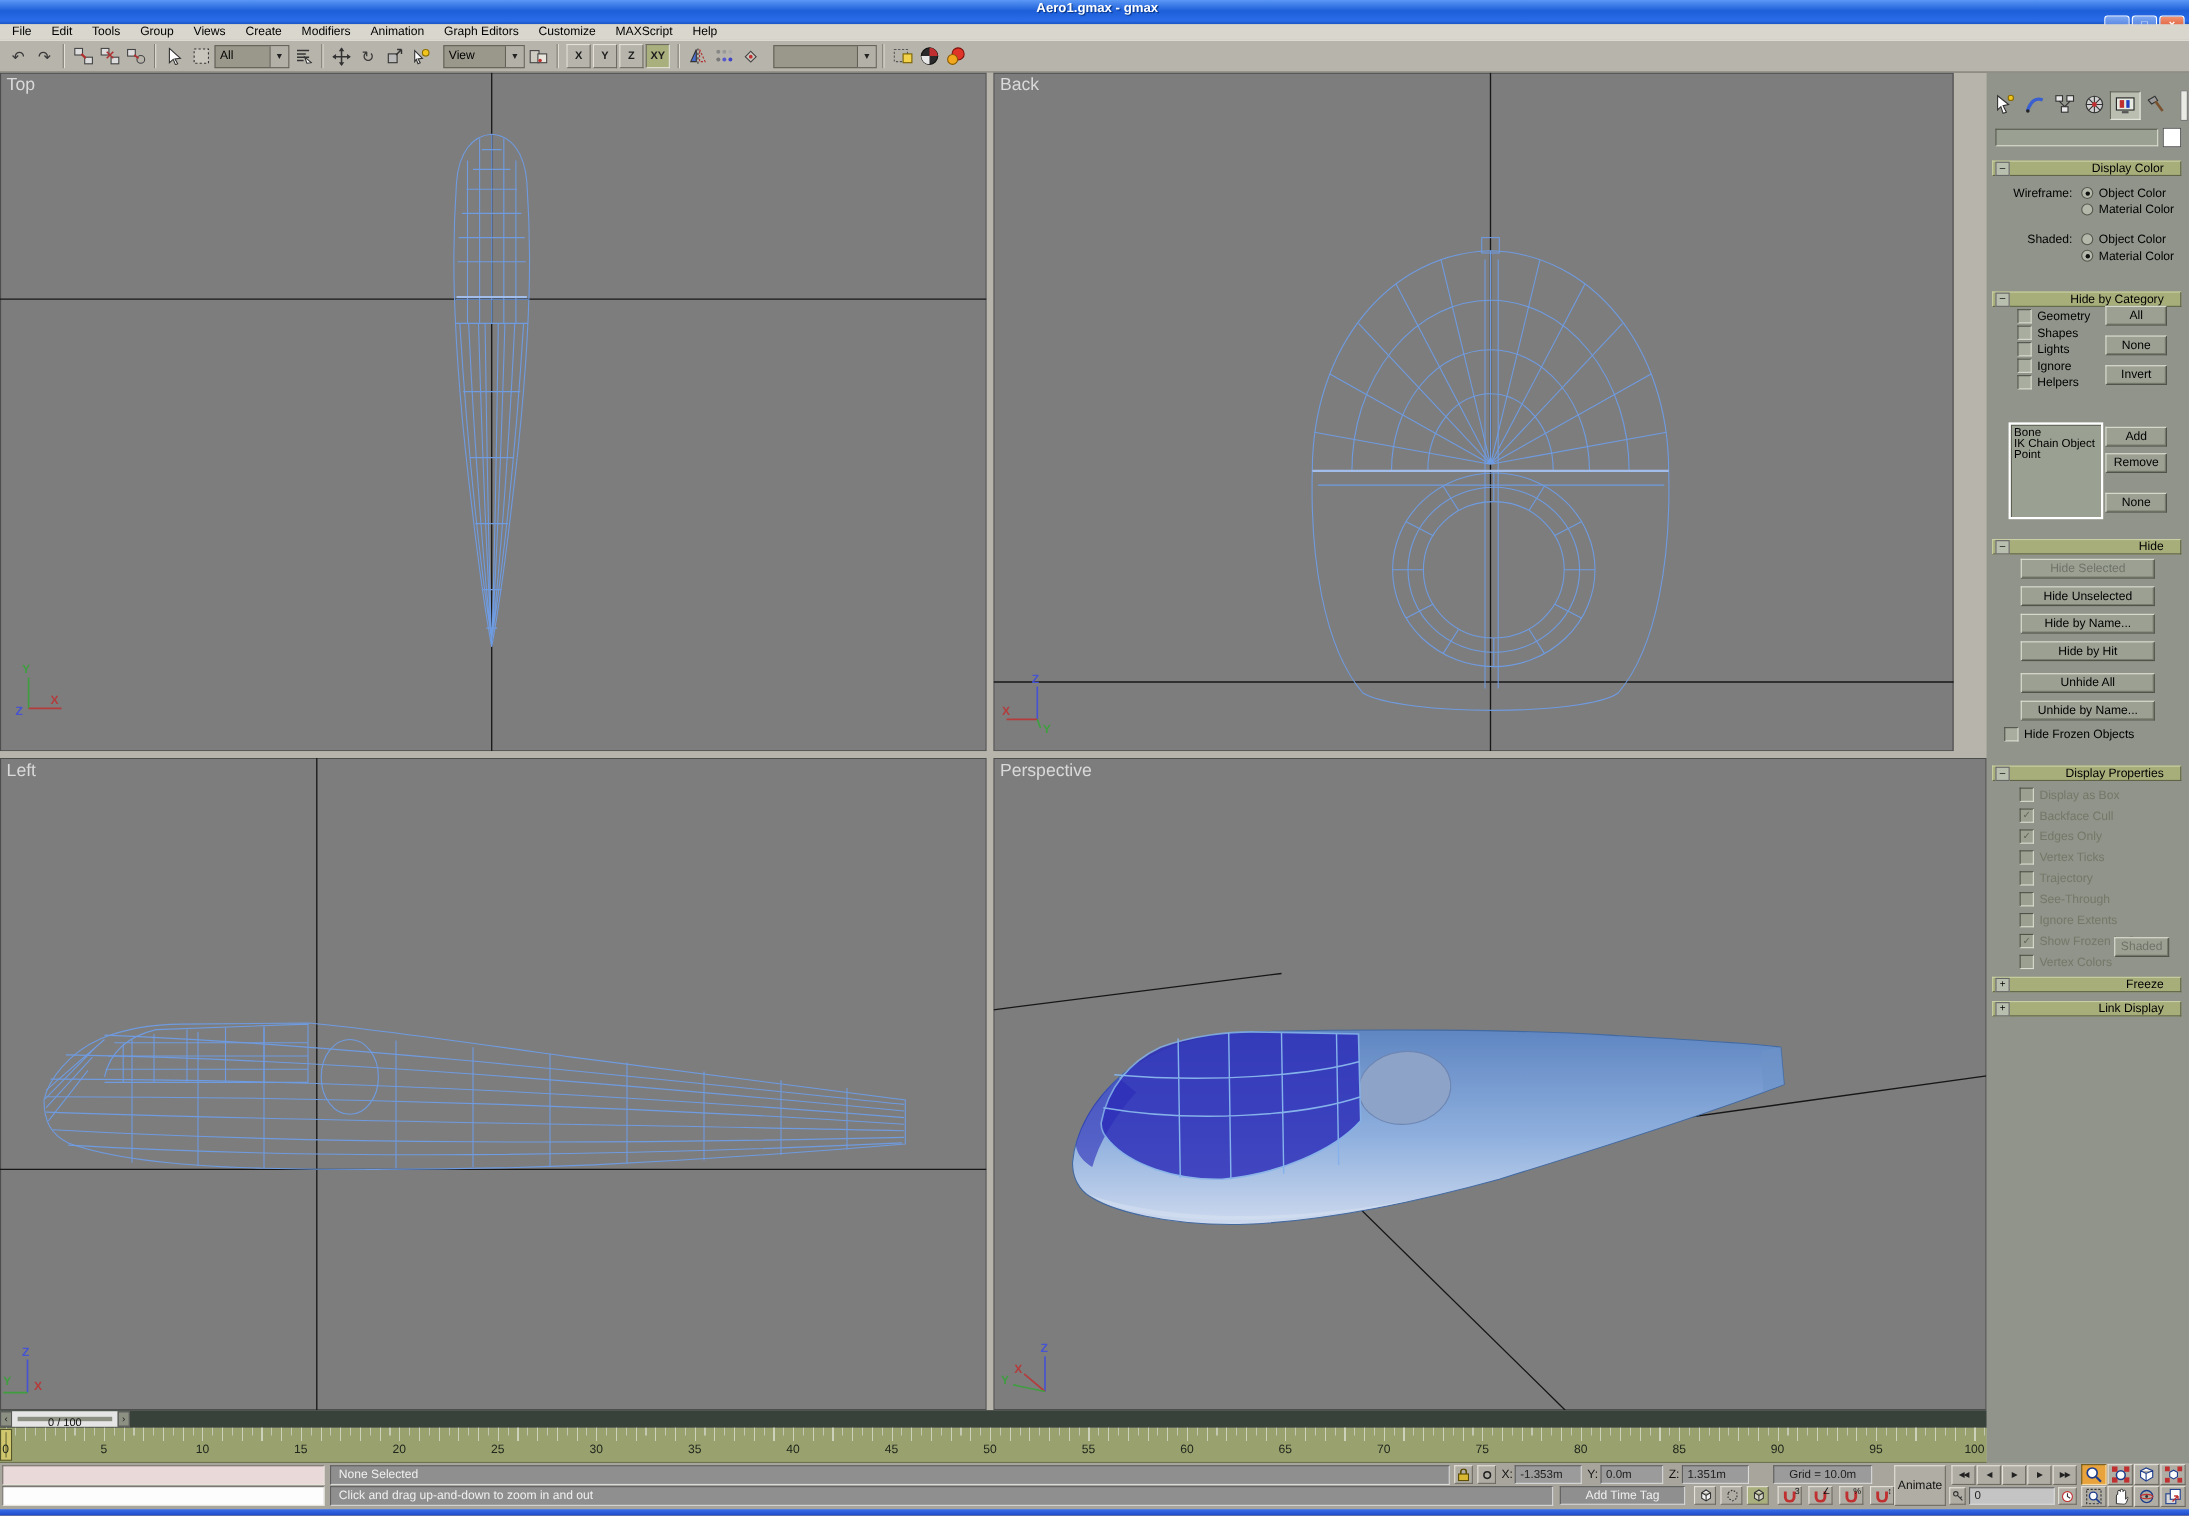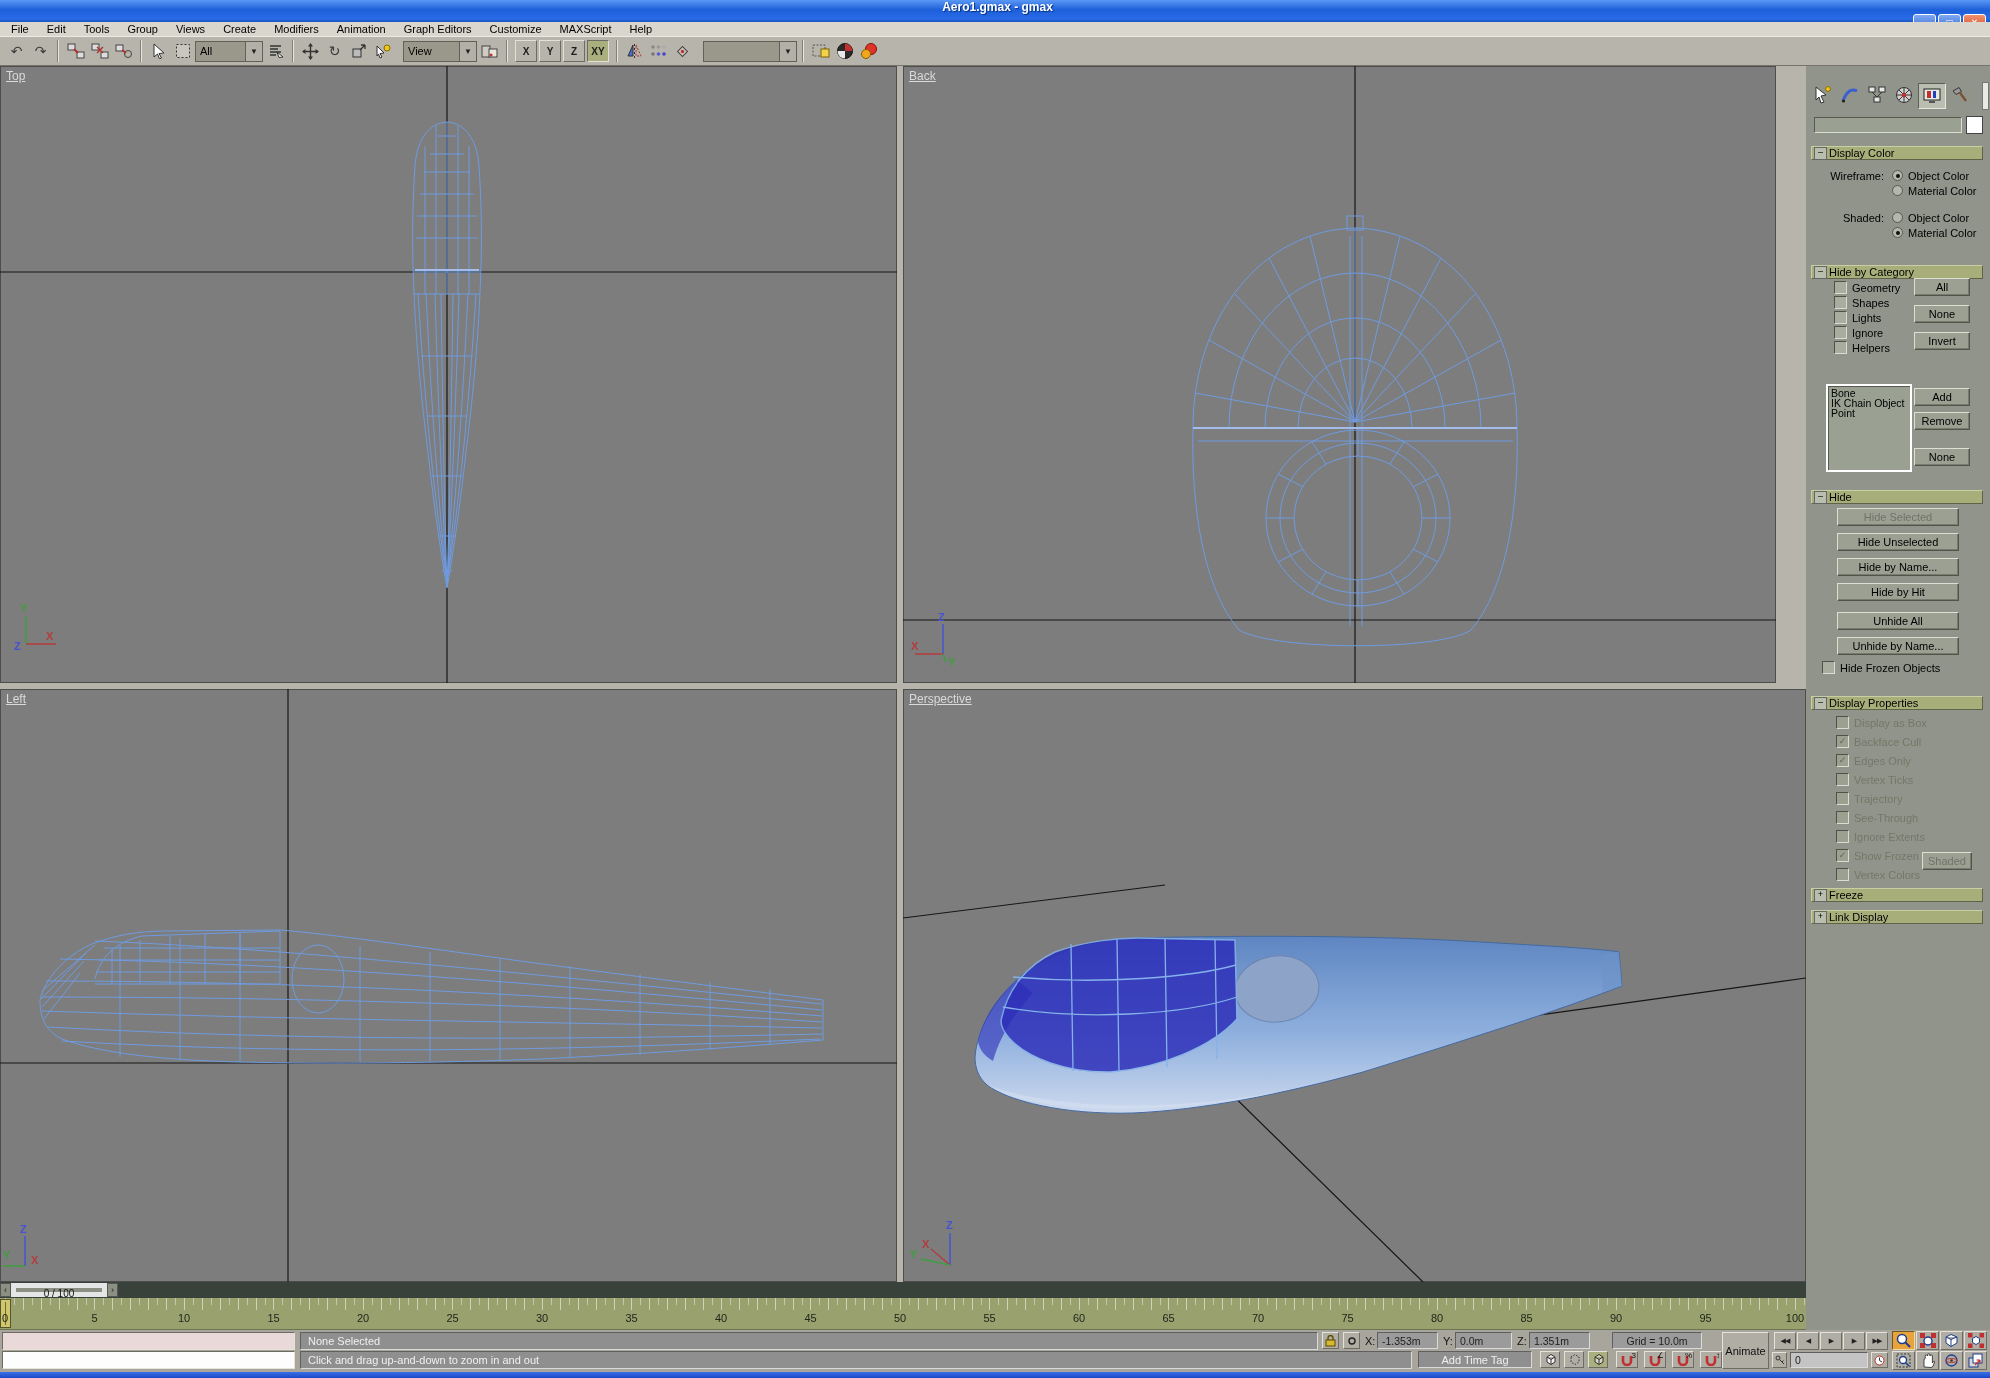--- a/index.html
+++ b/index.html
@@ -19,38 +19,38 @@
   .tbtn{width:23px;height:24px;display:flex;align-items:center;justify-content:center;font-size:14px;color:#3a3a3a;}
   .tsep{width:0;height:22px;border-left:1px solid #827f77;border-right:1px solid #e8e5dd;margin:0 4px;}
   .tdd{height:19px;background:#9a978b;border:1px solid #636058;display:flex;align-items:center;font-size:11px;color:#000;}
   .tdd .ddtext{padding:0 4px;flex:1;}
   .tdd .ddarrow{width:16px;height:100%;background:#b3b0a7;border-left:1px solid #636058;font-size:8px;display:flex;align-items:center;justify-content:center;color:#222;}
   .axwrap{display:flex;gap:2px;margin:0 2px;}
   .axbtn{min-width:16px;padding:0 2px;height:20px;border:1px solid;border-color:#e3e0d8 #6e6b63 #6e6b63 #e3e0d8;background:#b7b4ab;font-size:10px;font-weight:bold;display:flex;align-items:center;justify-content:center;color:#1d1d1d;}
   .axbtn.active{background:#a9af7d;border-color:#6e6b63 #e3e0d8 #e3e0d8 #6e6b63;}
   
   .viewport{position:absolute;background:#7d7d7d;overflow:hidden;box-shadow:inset 0 0 0 1px #4d4d4d;}
-  .vplabel{position:absolute;left:6px;top:3px;color:#dadada;font-size:12px;z-index:5;text-decoration:underline;}
+  .vplabel{position:absolute;left:6px;top:3px;color:#dadada;font-size:16px;z-index:5;}
   .divider{position:absolute;background:#b7b4ab;}
   svg{display:block;}
   .wf{stroke:#6f9be0;stroke-width:1;fill:none;}
   .wf2{stroke:#a3bdea;stroke-width:2;fill:none;}
   .ch{stroke:#171717;stroke-width:1.2;}
   .tripod{position:absolute;font-size:11px;font-weight:bold;}
   
   #panel{left:1806px;top:66px;width:184px;height:1264px;background:#90948a;font-size:11px;color:#000;}
   #panel-scroll{position:absolute;right:1px;top:16px;width:5px;height:26px;background:#e9eae4;border:1px solid #777;}
   .ptabs{position:absolute;left:4px;top:17px;display:flex;gap:1px;}
   .ptab{width:26px;height:24px;display:flex;align-items:center;justify-content:center;}
   .ptab.active{background:#b9beb0;border:1px solid;border-color:#5c5f54 #e6e8df #e6e8df #5c5f54;}
   .namefield{position:absolute;left:8px;top:51px;width:146px;height:14px;background:#9aa092;border:1px solid;border-color:#565a4e #d9dccf #d9dccf #565a4e;}
   .swatch{position:absolute;left:160px;top:50px;width:15px;height:16px;background:#ffffff;border:1px solid #444;}
   .rollhead{position:absolute;left:5px;width:172px;height:14px;background:#a7ae7a;border:1px solid;border-color:#c9cfa4 #5f6449 #5f6449 #c9cfa4;display:flex;align-items:center;box-sizing:border-box;}
   .rollhead .pm{width:11px;height:11px;margin:0 2px;background:#b9bfae;border:1px solid #666;font-size:9px;line-height:9px;text-align:center;}
-  .rollhead .rtitle{flex:1;text-align:left;padding-right:15px;font-size:11px;}
+  .rollhead .rtitle{flex:1;text-align:right;padding-right:15px;font-size:11px;}
   .plabel{margin-left:5px;}
   .plabel.dis{color:#747868;}
   .plabel-r{display:inline-block;width:70px;text-align:right;}
   .prow{display:flex;align-items:center;height:11px;margin-bottom:4px;}
   .prow.dis{height:13px;margin-bottom:6px;}
   .chk{width:11px;height:11px;background:#a8ada0;border:1px solid;border-color:#4e5248 #d9dccf #d9dccf #4e5248;font-size:9px;line-height:10px;text-align:center;color:#1c1c1c;flex:none;}
   .chk.dis{color:#62665a;background:#9ba091;}
   .radio{width:11px;height:11px;border-radius:50%;background:#b3b8aa;border:1px solid #55584e;position:relative;flex:none;box-sizing:border-box;}
   .radio.sel::after{content:"";position:absolute;left:2.5px;top:2.5px;width:4px;height:4px;border-radius:50%;background:#101010;}
   .pbtn{background:#9ba093;border:1px solid;border-color:#dcdfd2 #51544a #51544a #dcdfd2;box-shadow:inset -1px -1px 0 #767b6d;color:#000;display:flex;align-items:center;justify-content:center;height:16px;font-size:11px;}

